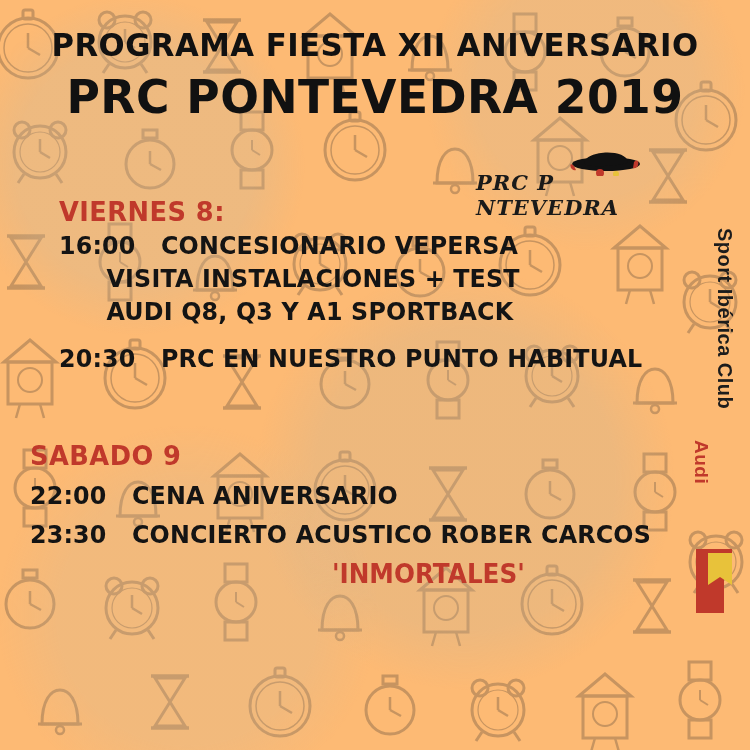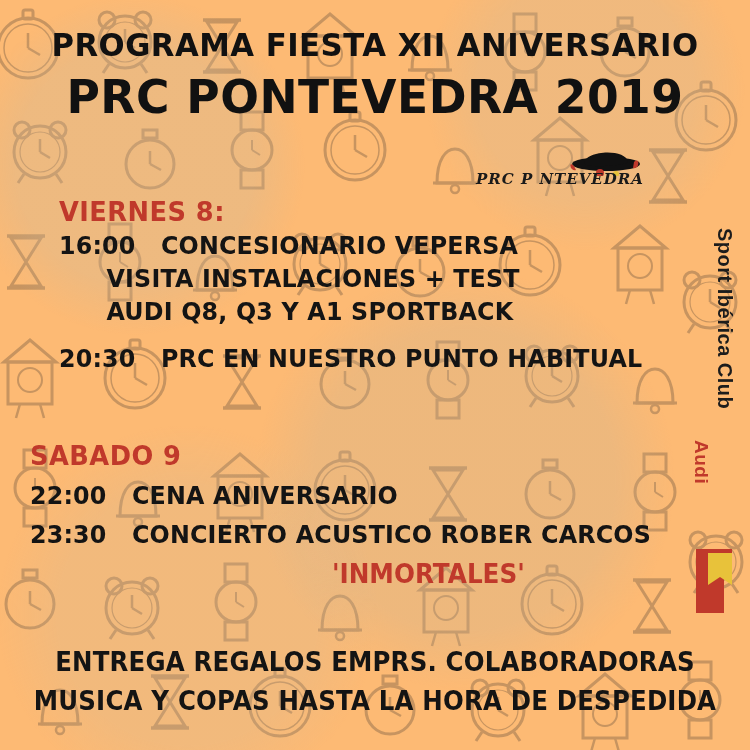--- a/index.html
+++ b/index.html
@@ -75,21 +75,21 @@
     position: absolute;
     left: 470px;
     top: 140px;
     width: 220px;
     height: 70px;
   }
   .logo-text {
     font-family: "DejaVu Serif", serif;
     font-style: italic;
     font-weight: bold;
-    font-size: 15px;
+    font-size: 21px;
     color: #1a1a1a;
     letter-spacing: 1px;
     position: absolute;
     top: 30px;
     left: 6px;
   }
   .logo-hat {
     position: absolute;
     left: 96px;
     top: 6px;
@@ -361,24 +361,20 @@
         <span>CENA ANIVERSARIO</span>
       </div>
       <div class="entry">
         <span>23:30</span>
         &nbsp;
         <span>CONCIERTO ACUSTICO ROBER CARCOS</span>
       </div>
       <div class="inmortales">'INMORTALES'</div>
     </div>
 
-    <div class="footer-lines">
-      <div class="footer-line">ENTREGA REGALOS EMPRS. COLABORADORAS</div>
-      <div class="footer-line">MUSICA Y COPAS HASTA LA HORA DE DESPEDIDA</div>
-    </div>
   </div>
 
   <div id="sidebar">
     <div class="vert-text" id="vert-club">Sport Ibérica Club</div>
     <div class="vert-text" id="vert-audi">Audi</div>
     <svg id="book-mark" viewBox="0 0 40 72">
       <path d="M2,4 L30,4 L30,68 L2,68 Z" fill="#c0392b"></path>
       <path d="M14,4 L38,4 L38,40 L26,32 L14,40 Z" fill="#e8c23a"></path>
       <path d="M14,4 L38,4 L38,8 L14,8 Z" fill="#c0392b"></path>
     </svg>

